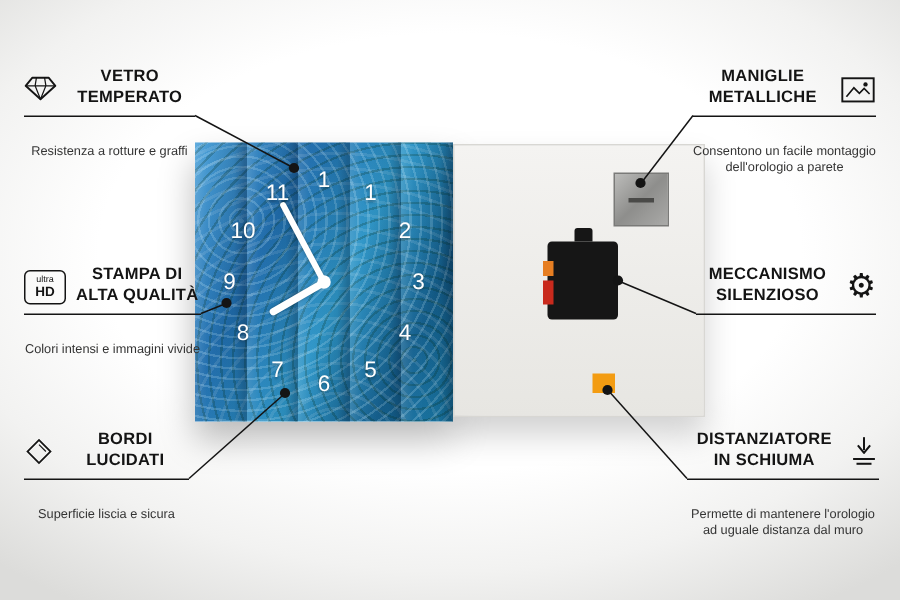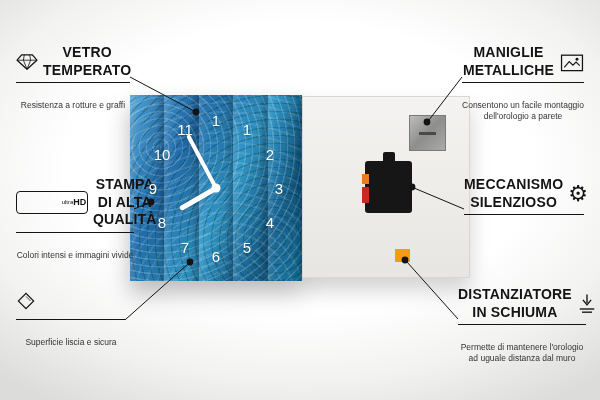--- a/index.html
+++ b/index.html
@@ -77,30 +77,30 @@
   }
   .mech-orange{position:absolute;left:-3px;top:13px;width:7px;height:10px;background:#e67e22;}
   .mech-red{position:absolute;left:-3px;top:26px;width:7px;height:16px;background:#c92a1d;}
   .foam{position:absolute;left:92px;top:152px;width:15px;height:13px;background:#f39c12;}
 
   
   .callout{position:absolute;}
   .hdr{display:flex;align-items:center;gap:5px;min-height:30px;}
   .callout.right .hdr{justify-content:space-between;}
   .title{
-    flex:1;font-weight:bold;font-size:14px;line-height:1.25;
+    flex:1;font-weight:bold;font-size:11px;line-height:1.25;
     letter-spacing:0.2px;text-align:center;text-transform:uppercase;
   }
   .rule{height:0;border-bottom:1px solid #141414;margin-top:3px;}
   .desc{font-size:8.5px;line-height:1.3;color:#333;text-align:center;margin-top:17px;}
   .ico{display:flex;align-items:center;justify-content:center;flex:0 0 auto;}
   .gear{font-size:22px;line-height:22px;color:#141414;}
   .hd-badge{
     width:26px;height:21px;border:1.5px solid #141414;border-radius:4px;
-    display:flex;flex-direction:row;align-items:center;justify-content:center;padding-left:44px;
+    display:flex;flex-direction:column;align-items:center;justify-content:center;
   }
   .hd-top{font-size:6px;line-height:6px;}
   .hd-bottom{font-size:9px;font-weight:bold;line-height:9px;}
 
   
   #connectors{position:absolute;left:0;top:0;z-index:5;pointer-events:none;}
 </style>
 </head>
 <body>
 
@@ -161,20 +161,21 @@
   </div>
 
   <div class="callout left" style="left:16px;top:286px;width:110px">
     <div class="hdr">
       <span class="ico">
         <svg width="20" height="20" viewBox="0 0 24 24">
           <rect x="5.5" y="5.5" width="13" height="13" transform="rotate(45 12 12)" fill="none" stroke="#141414" stroke-width="1.4"></rect>
           <path d="M12 6.5 L17.5 12" fill="none" stroke="#141414" stroke-width="0.9"></path>
         </svg>
       </span>
+      <span class="title">BORDI LUCIDATI</span>
     </div>
     <div class="rule"></div>
     <div class="desc">Superficie liscia e sicura</div>
   </div>
 
   <div class="callout right" style="left:462px;top:44px;width:122px">
     <div class="hdr">
       <span class="title">MANIGLIE METALLICHE</span>
       <span class="ico">
         <svg width="24" height="20" viewBox="0 0 26 22">

